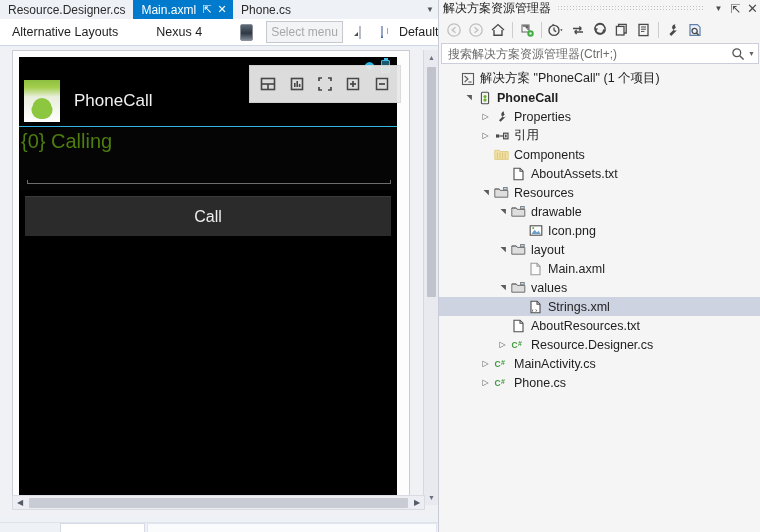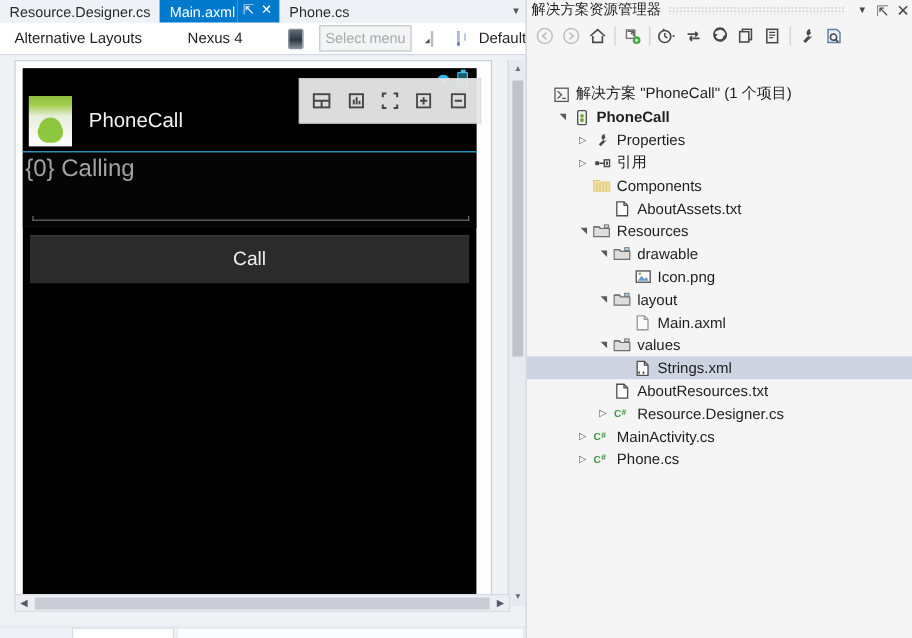--- a/index.html
+++ b/index.html
@@ -172,21 +172,21 @@
     color: #f2f2f2; font-size: 17px; margin-left: 14px;
     font-family: "Liberation Sans", sans-serif;
   }
 
   .edit-text {
     position: absolute; left: 0; top: 71px; width: 100%; height: 62px;
     background: #050505;
   }
   .edit-text .et-value {
     position: absolute; left: 2px; top: 2px;
-    color: #a3a3a3; font-size: 20px;
+    color: #4d7c0f; font-size: 20px;
   }
   .edit-text .et-underline {
     position: absolute; left: 8px; right: 6px; bottom: 6px;
     height: 1px; background: #6e6e6e;
   }
   .edit-text .et-underline::before,
   .edit-text .et-underline::after {
     content: ""; position: absolute; bottom: 0; width: 1px; height: 4px;
     background: #6e6e6e;
   }
@@ -555,20 +555,30 @@
       </span>
       <span class="se-ico">
         <svg width="16" height="16" viewBox="0 0 16 16">
           <path d="M3 2.6 h7.4 l2.6 2.6 v8.2 H3 z" fill="#e9f1fa" stroke="#5f7fa8" stroke-width="1.2"></path>
           <circle cx="7.6" cy="9" r="2.6" fill="none" stroke="#4a4a4a" stroke-width="1.3"></circle>
           <line x1="9.5" y1="11" x2="11.6" y2="13.1" stroke="#4a4a4a" stroke-width="1.4"></line>
         </svg>
       </span>
     </div>
 
+    <div class="se-search">
+      <input type="text" placeholder="搜索解决方案资源管理器(Ctrl+;)" style="">
+      <span class="mag">
+        <svg width="14" height="14" viewBox="0 0 14 14">
+          <circle cx="5.8" cy="5.8" r="3.9" fill="none" stroke="#555" stroke-width="1.3"></circle>
+          <line x1="8.7" y1="8.7" x2="12.6" y2="12.6" stroke="#555" stroke-width="1.4"></line>
+        </svg>
+      </span>
+      <span class="srch-caret">▼</span>
+    </div>
 
     <div class="se-tree">
         <div class="tr">
           <span style="flex: 0 0 auto; width: 6px; height: 19px;"></span>
           <span class="twisty"></span>
           <span class="ticon">
             <svg width="14" height="14" viewBox="0 0 14 14">
               <rect x="1.5" y="1.5" width="11" height="11" fill="none" stroke="#5b5b5b" stroke-width="1.1"></rect>
               <path d="M3.6 4 L7 7 L3.6 10" fill="none" stroke="#5b5b5b" stroke-width="1.1"></path>
               <line x1="7.4" y1="10" x2="10.6" y2="10" stroke="#5b5b5b" stroke-width="1.1"></line>

